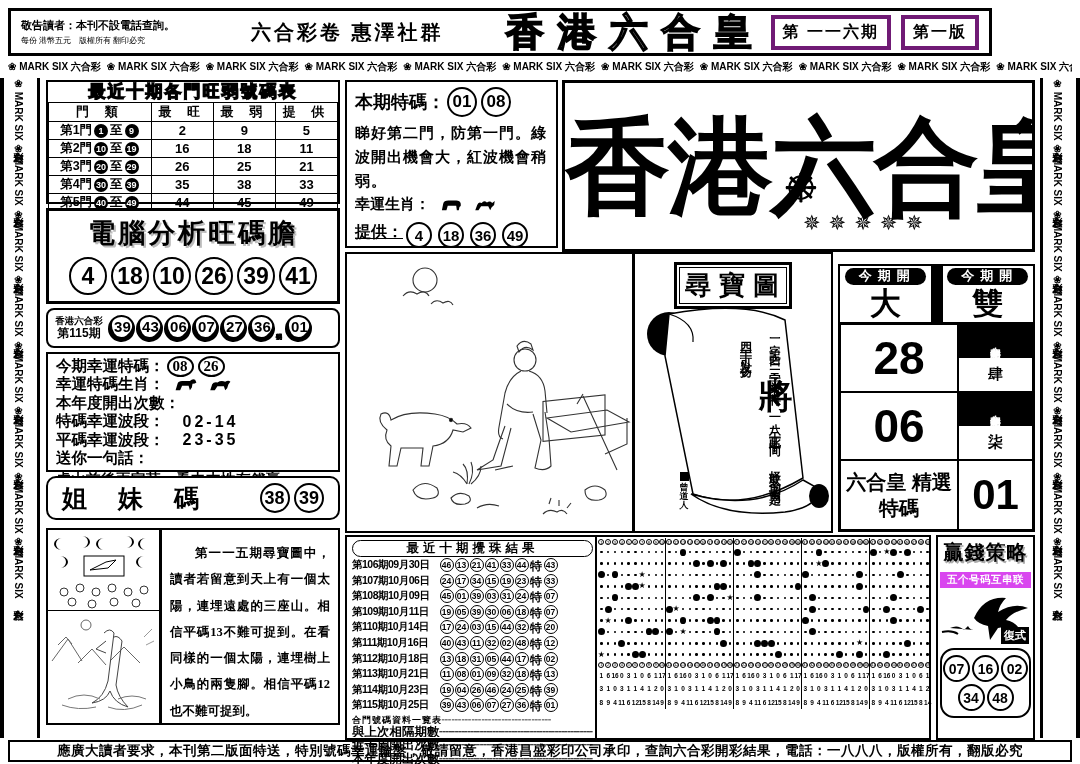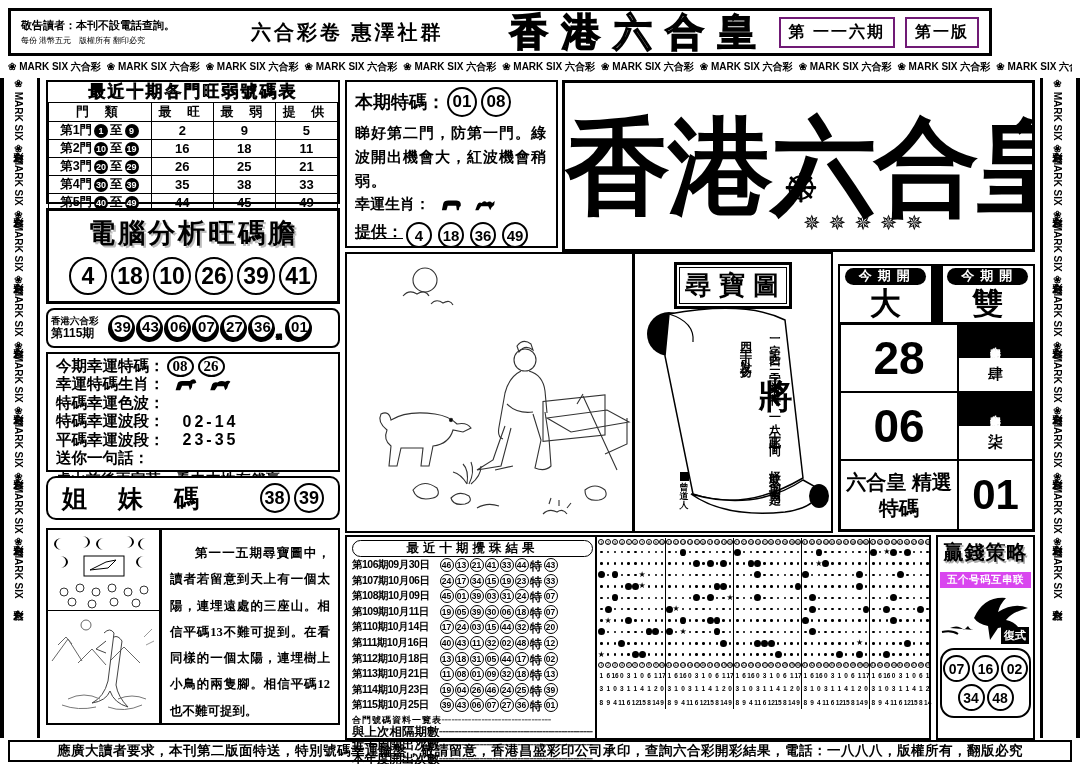--- a/index.html
+++ b/index.html
@@ -14,21 +14,21 @@
   
   #header-box { left:8px; top:8px; width:984px; height:48px; border:3px solid #000;
     display:flex; align-items:center; }
   .notice { width:240px; padding-left:10px; }
   .notice .n1 { font-size:11px; font-weight:bold; font-family:"Liberation Serif",serif; }
   .notice .n2 { font-size:8px; margin-top:2px; font-family:"Liberation Serif",serif; }
   .brand-tag { font-size:20px; font-weight:900; letter-spacing:3px; width:250px; }
   .masthead { flex:1; text-align:center; font-family:"Liberation Serif",serif;
     font-size:38px; font-weight:900; letter-spacing:14px; color:#fff;
     -webkit-text-stroke:1.6px #000; text-shadow:0 0 1px #000; white-space:nowrap; }
-  .issue-box { border:2px solid #701a75; font-size:16px; font-weight:900; padding:3px 8px; margin-right:10px; letter-spacing:2px; white-space:nowrap;}
+  .issue-box { border:4px solid #701a75; font-size:16px; font-weight:900; padding:3px 8px; margin-right:10px; letter-spacing:2px; white-space:nowrap;}
 
   
   #top-band { left:8px; top:58px; width:1064px; height:18px; overflow:hidden;
     white-space:nowrap; font-size:10px; font-weight:bold; line-height:18px; }
   .band-item { margin-right:6px; }
   .v-band { top:78px; width:40px; height:660px; overflow:hidden;
     writing-mode:vertical-rl; text-orientation:mixed; font-size:10px; font-weight:bold;
     line-height:38px; text-align:left; }
   #left-band { left:0; border-left:4px solid #000; border-right:3px solid #000; }
   #right-band { left:1040px; border-right:4px solid #000; border-left:3px solid #000; }
@@ -43,37 +43,37 @@
   .sw>span { transform:rotate(35deg); display:block; }
   .oval { display:inline-block; border:2px solid #000; border-radius:50%;
     padding:0 4px; font-weight:bold; font-size:15px; margin:0 2px; }
   .rgball { display:inline-flex; width:14px; height:14px; background:#000; color:#fff;
     border-radius:50%; font-size:9px; font-weight:bold; align-items:center; justify-content:center; margin:0 1px;}
   .dball { display:inline-flex; width:14px; height:14px; border:1.5px solid #000;
     border-radius:50%; font-size:8.5px; font-weight:bold; align-items:center; justify-content:center; margin:0 0.5px;}
 
   
   #hot-box { left:46px; top:80px; width:294px; height:124px; }
-  #hot-title { text-align:center; font-size:17px; font-weight:400; letter-spacing:2px;
+  #hot-title { text-align:center; font-size:17px; font-weight:700; letter-spacing:2px;
     color:#fff; -webkit-text-stroke:1.2px #000; text-shadow:0 0 1px #000; line-height:20px;}
   #hot-table { width:100%; border-collapse:collapse; font-weight:bold; }
   #hot-table td,#hot-table th { border:1.5px solid #000; font-size:13px; height:16px; text-align:center; padding:0;}
   #hot-table th { letter-spacing:6px; }
   .door-cell { display:flex; align-items:center; justify-content:center; gap:1px; font-size:12.5px;}
 
   
   #pc-box { left:46px; top:208px; width:294px; height:96px; border-width:3px;}
   #pc-title { text-align:center; font-size:27px; font-weight:900; letter-spacing:3px;
     margin-top:4px; text-shadow:2px 2px 0 #bbb; }
   #pc-balls { display:flex; justify-content:center; margin-top:6px; }
 
   
   #last-box { left:46px; top:308px; width:294px; height:40px; border-radius:8px;
     display:flex; align-items:center; padding:0 3px; }
-  #last-label { width:56px; text-align:left; line-height:1.1; }
+  #last-label { width:56px; text-align:center; line-height:1.1; }
   #last-label .l1 { font-size:9.5px; font-weight:bold; }
   #last-label .l2 { font-size:12px; font-weight:900; }
   #last-balls { display:flex; align-items:center; }
   #last-balls .ball { width:27px; height:27px; font-size:15px; margin:0 0.5px; }
   #te-vert { writing-mode:vertical-rl; font-size:6.5px; font-weight:bold; line-height:7px; margin:0 1px; }
 
   
   #lucky-box { left:46px; top:352px; width:294px; height:120px; padding:3px 8px;
     font-family:"Liberation Serif",serif; font-weight:bold; font-size:15.5px; }
   #lucky-box .row { display:flex; align-items:center; height:18.5px; white-space:nowrap;}
@@ -324,21 +324,21 @@
     <div class="row">
         <span>幸運特碼生肖：</span>
       <svg class="zod" viewBox="0 0 40 24">
           <path d="M4 20 L7 10 Q8 6 14 6 L26 6 Q30 2 34 4 L36 8 Q34 10 30 10 L29 16 L26 20 L24 13 L14 13 L11 20 Z" fill="#000"></path>
         </svg>
       <svg class="zod" viewBox="0 0 40 24">
           <path d="M5 20 L8 11 Q10 7 16 8 Q22 4 28 7 Q33 4 36 7 L33 11 L31 17 L28 20 L26 14 L16 14 L12 20 Z" fill="#000"></path>
         </svg>
       </div>
     <div class="row">
-        <span>特碼幸運色波：</span>
+        <span>本年度開出次數：</span>
       </div>
     <div class="row">
         <span>特碼幸運波段：</span>
       <span class="band-val">02-14</span>
       </div>
     <div class="row">
         <span>平碼幸運波段：</span>
       <span class="band-val">23-35</span>
       </div>
     <div class="row">

